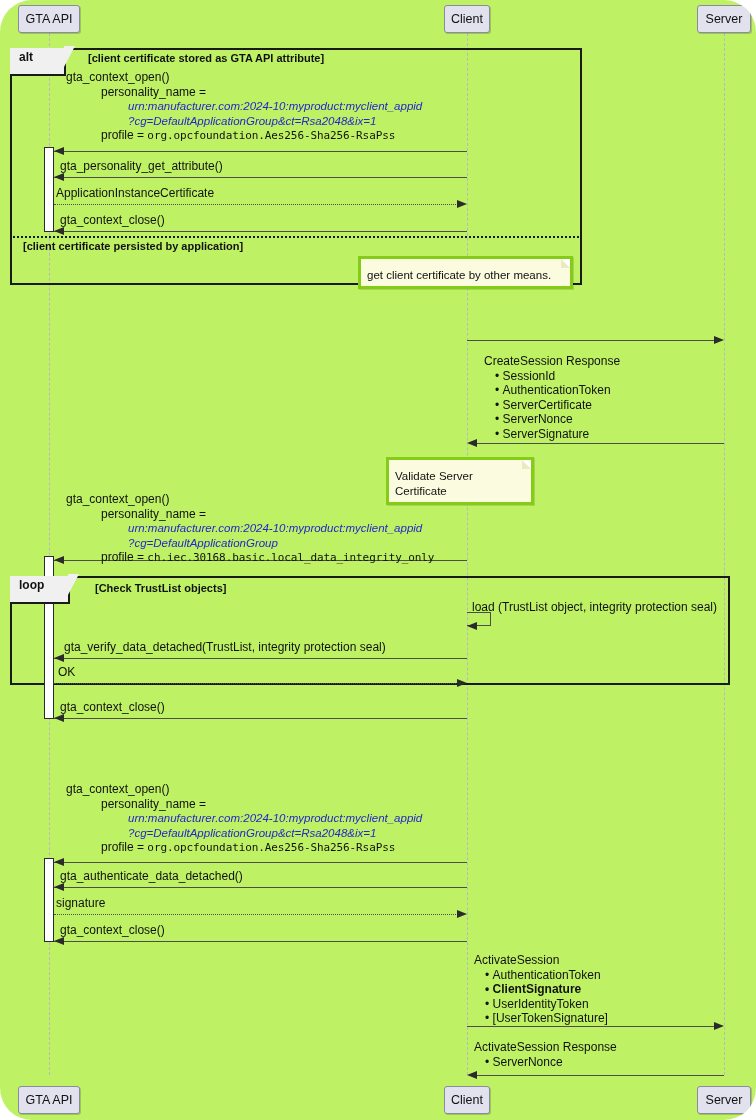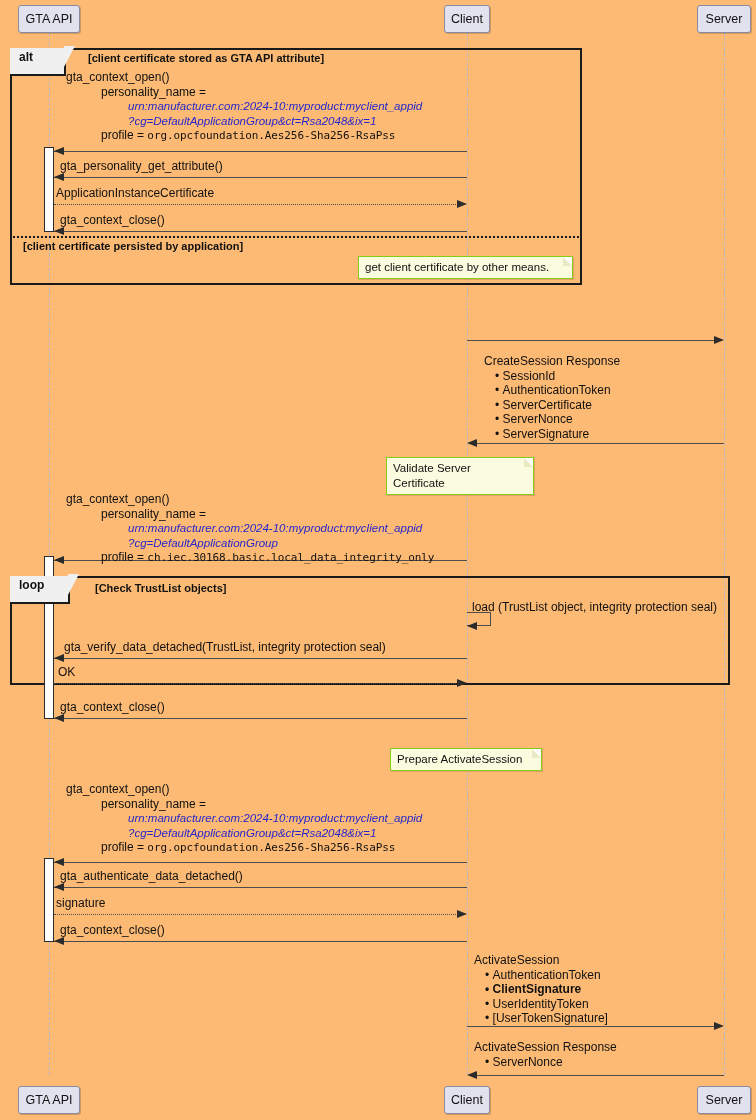--- a/index.html
+++ b/index.html
@@ -1,17 +1,17 @@
 <!DOCTYPE html>
 <html><head>
 <meta charset="utf-8">
 <style>
   html,body{margin:0;padding:0;background:#ffffff;}
   body{font-family:"Liberation Sans", sans-serif;}
-  #canvas{position:relative;width:756px;height:1120px;background:#fdba74;overflow:hidden;}
+  #canvas{position:relative;width:756px;height:1120px;background:#bef264;overflow:hidden;border-radius:32px;}
 
   
   .actor{
     position:absolute;
     box-sizing:border-box;
     background:#e2e2ee;
     border:1px solid #8a8aa0;
     border-radius:3px;
     text-align:center;
     font-size:12.5px;
@@ -121,24 +121,24 @@
     border:1.4px solid #4d4d4d;
     border-left:none;
     z-index:4;
   }
 
   
   .note{
     position:absolute;
     box-sizing:border-box;
     background:#fbfbe0;
-    border:1px solid #84cc16;
+    border:3px solid #84cc16;
     font-size:11.5px;
     color:#111;
-    padding:3px 14px 3px 6px;
+    padding:9px 14px 3px 6px;
     line-height:15px;
     z-index:8;
     box-shadow:1px 1px 0 rgba(0,0,0,.12);
   }
   .note::after{
     content:"";
     position:absolute;
     top:0;right:0;
     width:0;height:0;
     border-left:9px solid #e9e9c4;
@@ -280,21 +280,20 @@
   <div class="arrow-l" style="left:54px; top:654px;"></div>
 
   <div class="msg-label" style="left:58px; top:665px;">OK</div>
   <div class="msg-line dotted" style="left:54px; top:683px; width:404px;"></div>
   <div class="arrow-r" style="left:457px; top:679px;"></div>
 
   <div class="msg-label" style="left:60px; top:700px;">gta_context_close()</div>
   <div class="msg-line" style="left:54px; top:718px; width:413px;"></div>
   <div class="arrow-l" style="left:54px; top:714px;"></div>
 
-  <div class="note" style="left:390px; top:748px; width:152px;">Prepare ActivateSession</div>
 
   <div class="callblk" style="left:66px; top:782px;">
     <span class="ln">gta_context_open()</span>
     <span class="ln ind1">personality_name =</span>
     <span class="ln ind2 urn">urn:manufacturer.com:2024-10:myproduct:myclient_appid</span>
     <span class="ln ind2 urn">?cg=DefaultApplicationGroup&amp;ct=Rsa2048&amp;ix=1</span>
     <span class="ln ind3"><span>profile = </span><span class="mono">org.opcfoundation.Aes256-Sha256-RsaPss</span></span>
   </div>
 
   <div class="activation" style="left:44px; top:858px; width:10px; height:84px;"></div>

